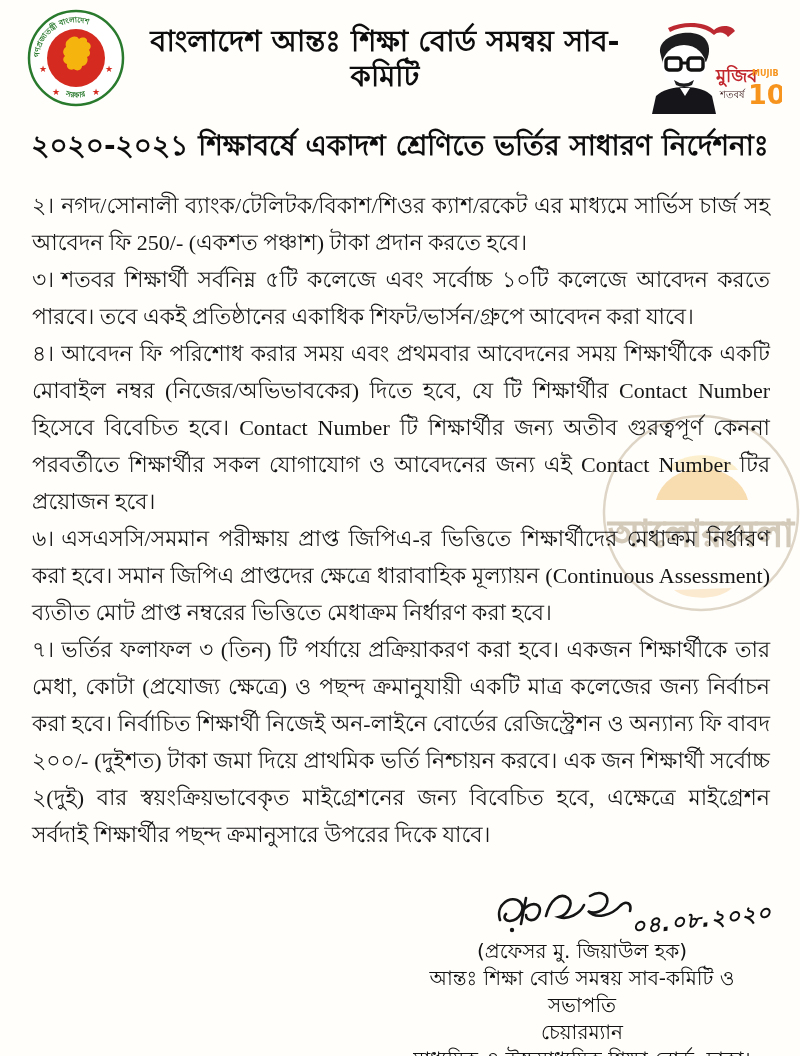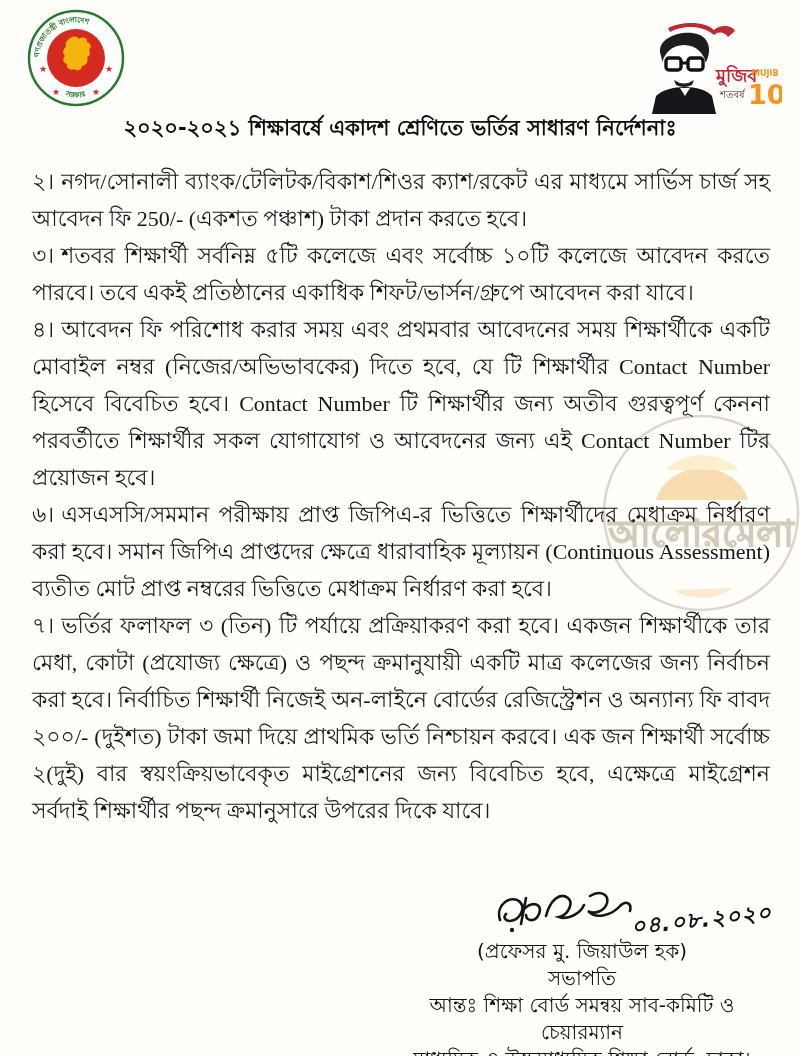--- a/index.html
+++ b/index.html
@@ -17,24 +17,24 @@
   .header { position:relative; height:108px; }
   .govt-logo { position:absolute; left:26px; top:8px; width:100px; height:100px; }
   .mujib-logo { position:absolute; right:18px; top:18px; width:142px; height:96px; }
   .title {
     position:absolute; left:130px; right:160px; top:24px;
     text-align:center;
     font-family:"DejaVu Sans","Liberation Sans",sans-serif;
     font-size:29px; font-weight:bold; line-height:1.2; color:#0d0d0d;
   }
   .subtitle {
-    margin-top:4px;
+    margin-top:16px;
     text-align:center;
     font-family:"DejaVu Sans","Liberation Sans",sans-serif;
-    font-size:21px; font-weight:bold; color:#0d0d0d;
+    font-size:28px; font-weight:bold; color:#0d0d0d;
   }
   
   .content {
     position:relative; z-index:1;
     padding:16px 30px 0 32px;
     height:724px; overflow:hidden;
   }
   .item {
     font-size:22px; line-height:37px;
     text-align:justify;
@@ -96,20 +96,21 @@
         <text x="66" y="87" font-size="9" fill="#d42a20">★</text>
         <text font-family="DejaVu Sans, sans-serif" font-size="7.5" fill="#2a7a2e" font-weight="bold">
           <textPath href="#arcT" startOffset="8%">গণপ্রজাতন্ত্রী বাংলাদেশ</textPath>
         </text>
         <text font-family="DejaVu Sans, sans-serif" font-size="7.5" fill="#2a7a2e" font-weight="bold">
           <textPath href="#arcB" startOffset="28%">সরকার</textPath>
         </text>
       </svg>
     </div>
 
+    <h1 class="title">বাংলাদেশ আন্তঃ শিক্ষা বোর্ড সমন্বয় সাব-কমিটি</h1>
 
     <div class="mujib-logo">
       <svg width="142" height="96" viewBox="0 0 142 96">
 
         <path d="M28,10 C44,2 66,4 74,12 C80,6 92,7 95,13 L88,19 C85,14 78,13 74,17 L70,14 C58,7 42,8 30,14 Z" fill="#b5121b" opacity="0.9"></path>
 
         <path d="M20,34 C18,16 56,8 66,22 C71,29 69,38 66,44 L23,46 Z" fill="#1d1d1f"></path>
 
         <ellipse cx="44" cy="48" rx="22" ry="21" fill="#ffffff"></ellipse>
 
@@ -146,19 +147,19 @@
         <path d="M10,38 C5,22 22,12 30,20 C36,26 30,38 20,39 C15,39 13,35 16,32
                  M36,16 L31,42
                  M33,28 C43,18 53,22 49,32 C45,41 36,39 36,33
                  M56,34 C60,18 70,10 78,16 C84,21 78,33 69,35 C78,38 90,32 94,23
                  M100,14 C110,8 119,12 117,21 C115,29 104,33 98,29 C106,38 122,33 130,24 C136,18 142,21 140,29" fill="none" stroke="#151515" stroke-width="2.6" stroke-linecap="round"></path>
         <circle cx="22" cy="48" r="2.2" fill="#151515"></circle>
       </svg>
       <span class="sig-date">০৪.০৮.২০২০</span>
     </div>
     <div class="sig-line sig-name">(প্রফেসর মু. জিয়াউল হক)</div>
+    <div class="sig-line">আন্তঃ শিক্ষা বোর্ড সমন্বয় সাব-কমিটি ও</div>
     <div class="sig-line">সভাপতি</div>
-    <div class="sig-line">আন্তঃ শিক্ষা বোর্ড সমন্বয় সাব-কমিটি ও</div>
     <div class="sig-line">চেয়ারম্যান</div>
     <div class="sig-line">মাধ্যমিক ও উচ্চমাধ্যমিক শিক্ষা বোর্ড, ঢাকা।</div>
   </div>
 
 </div>
 
 </body></html>

